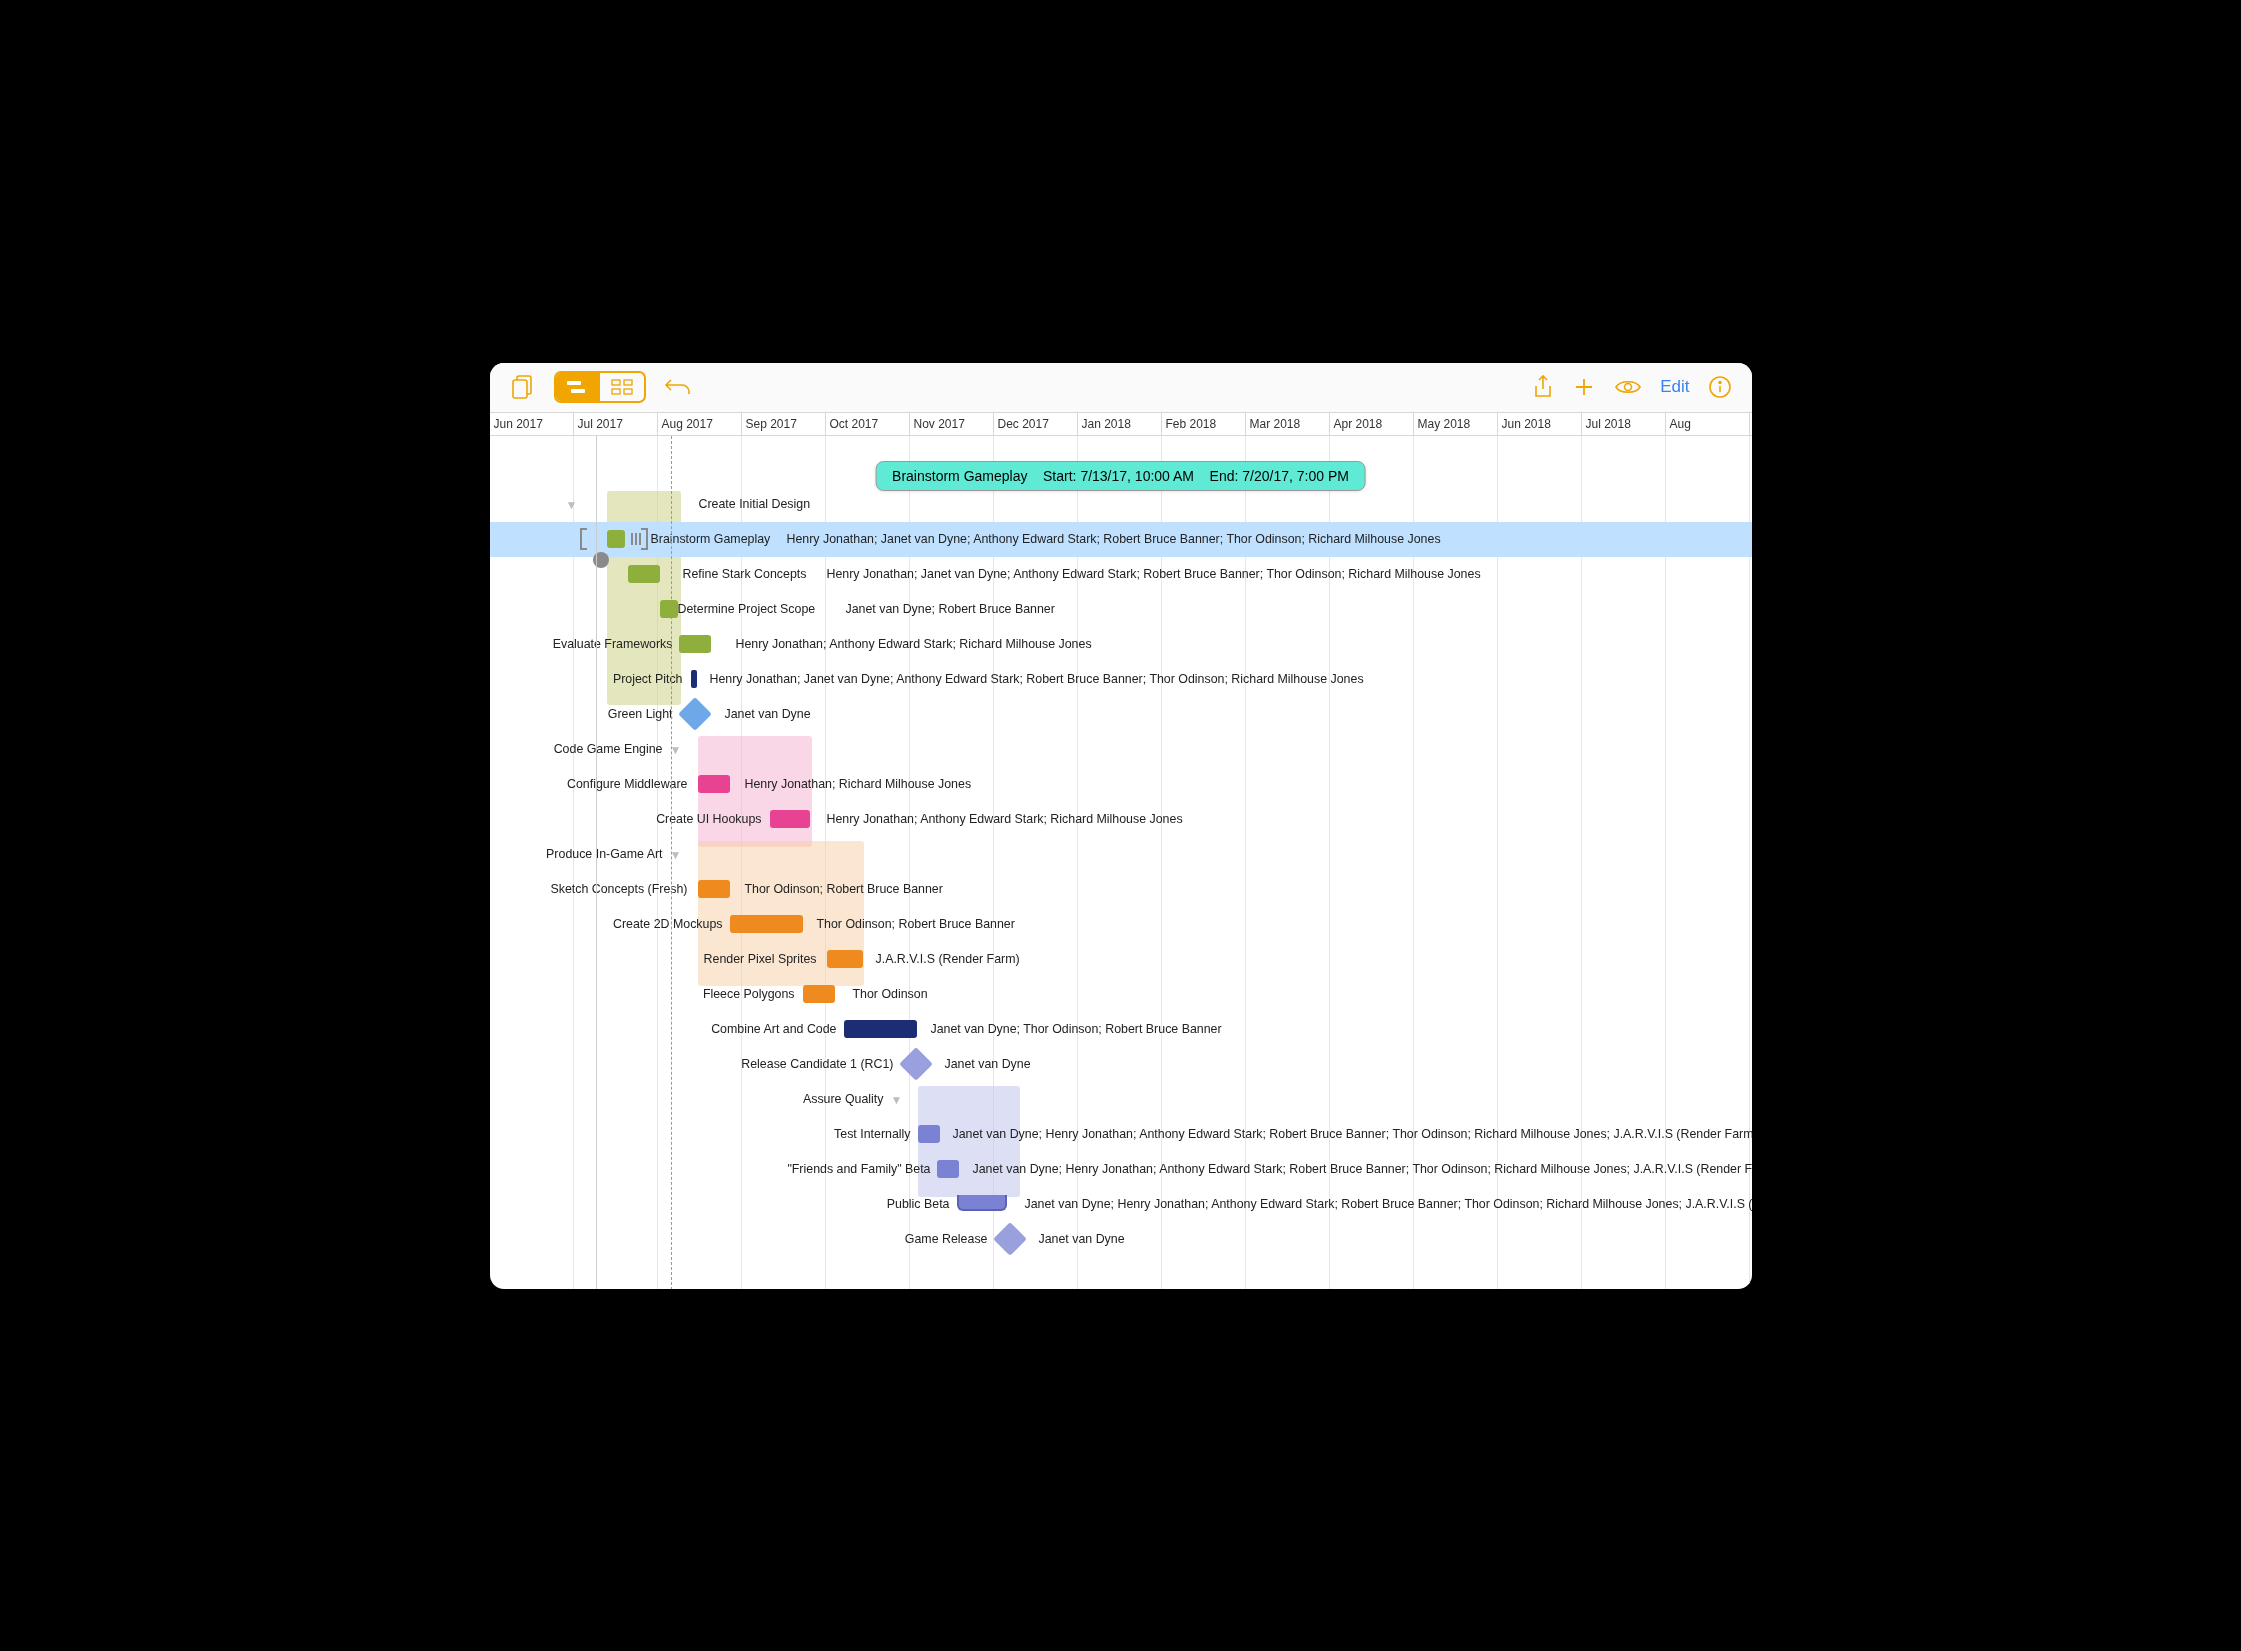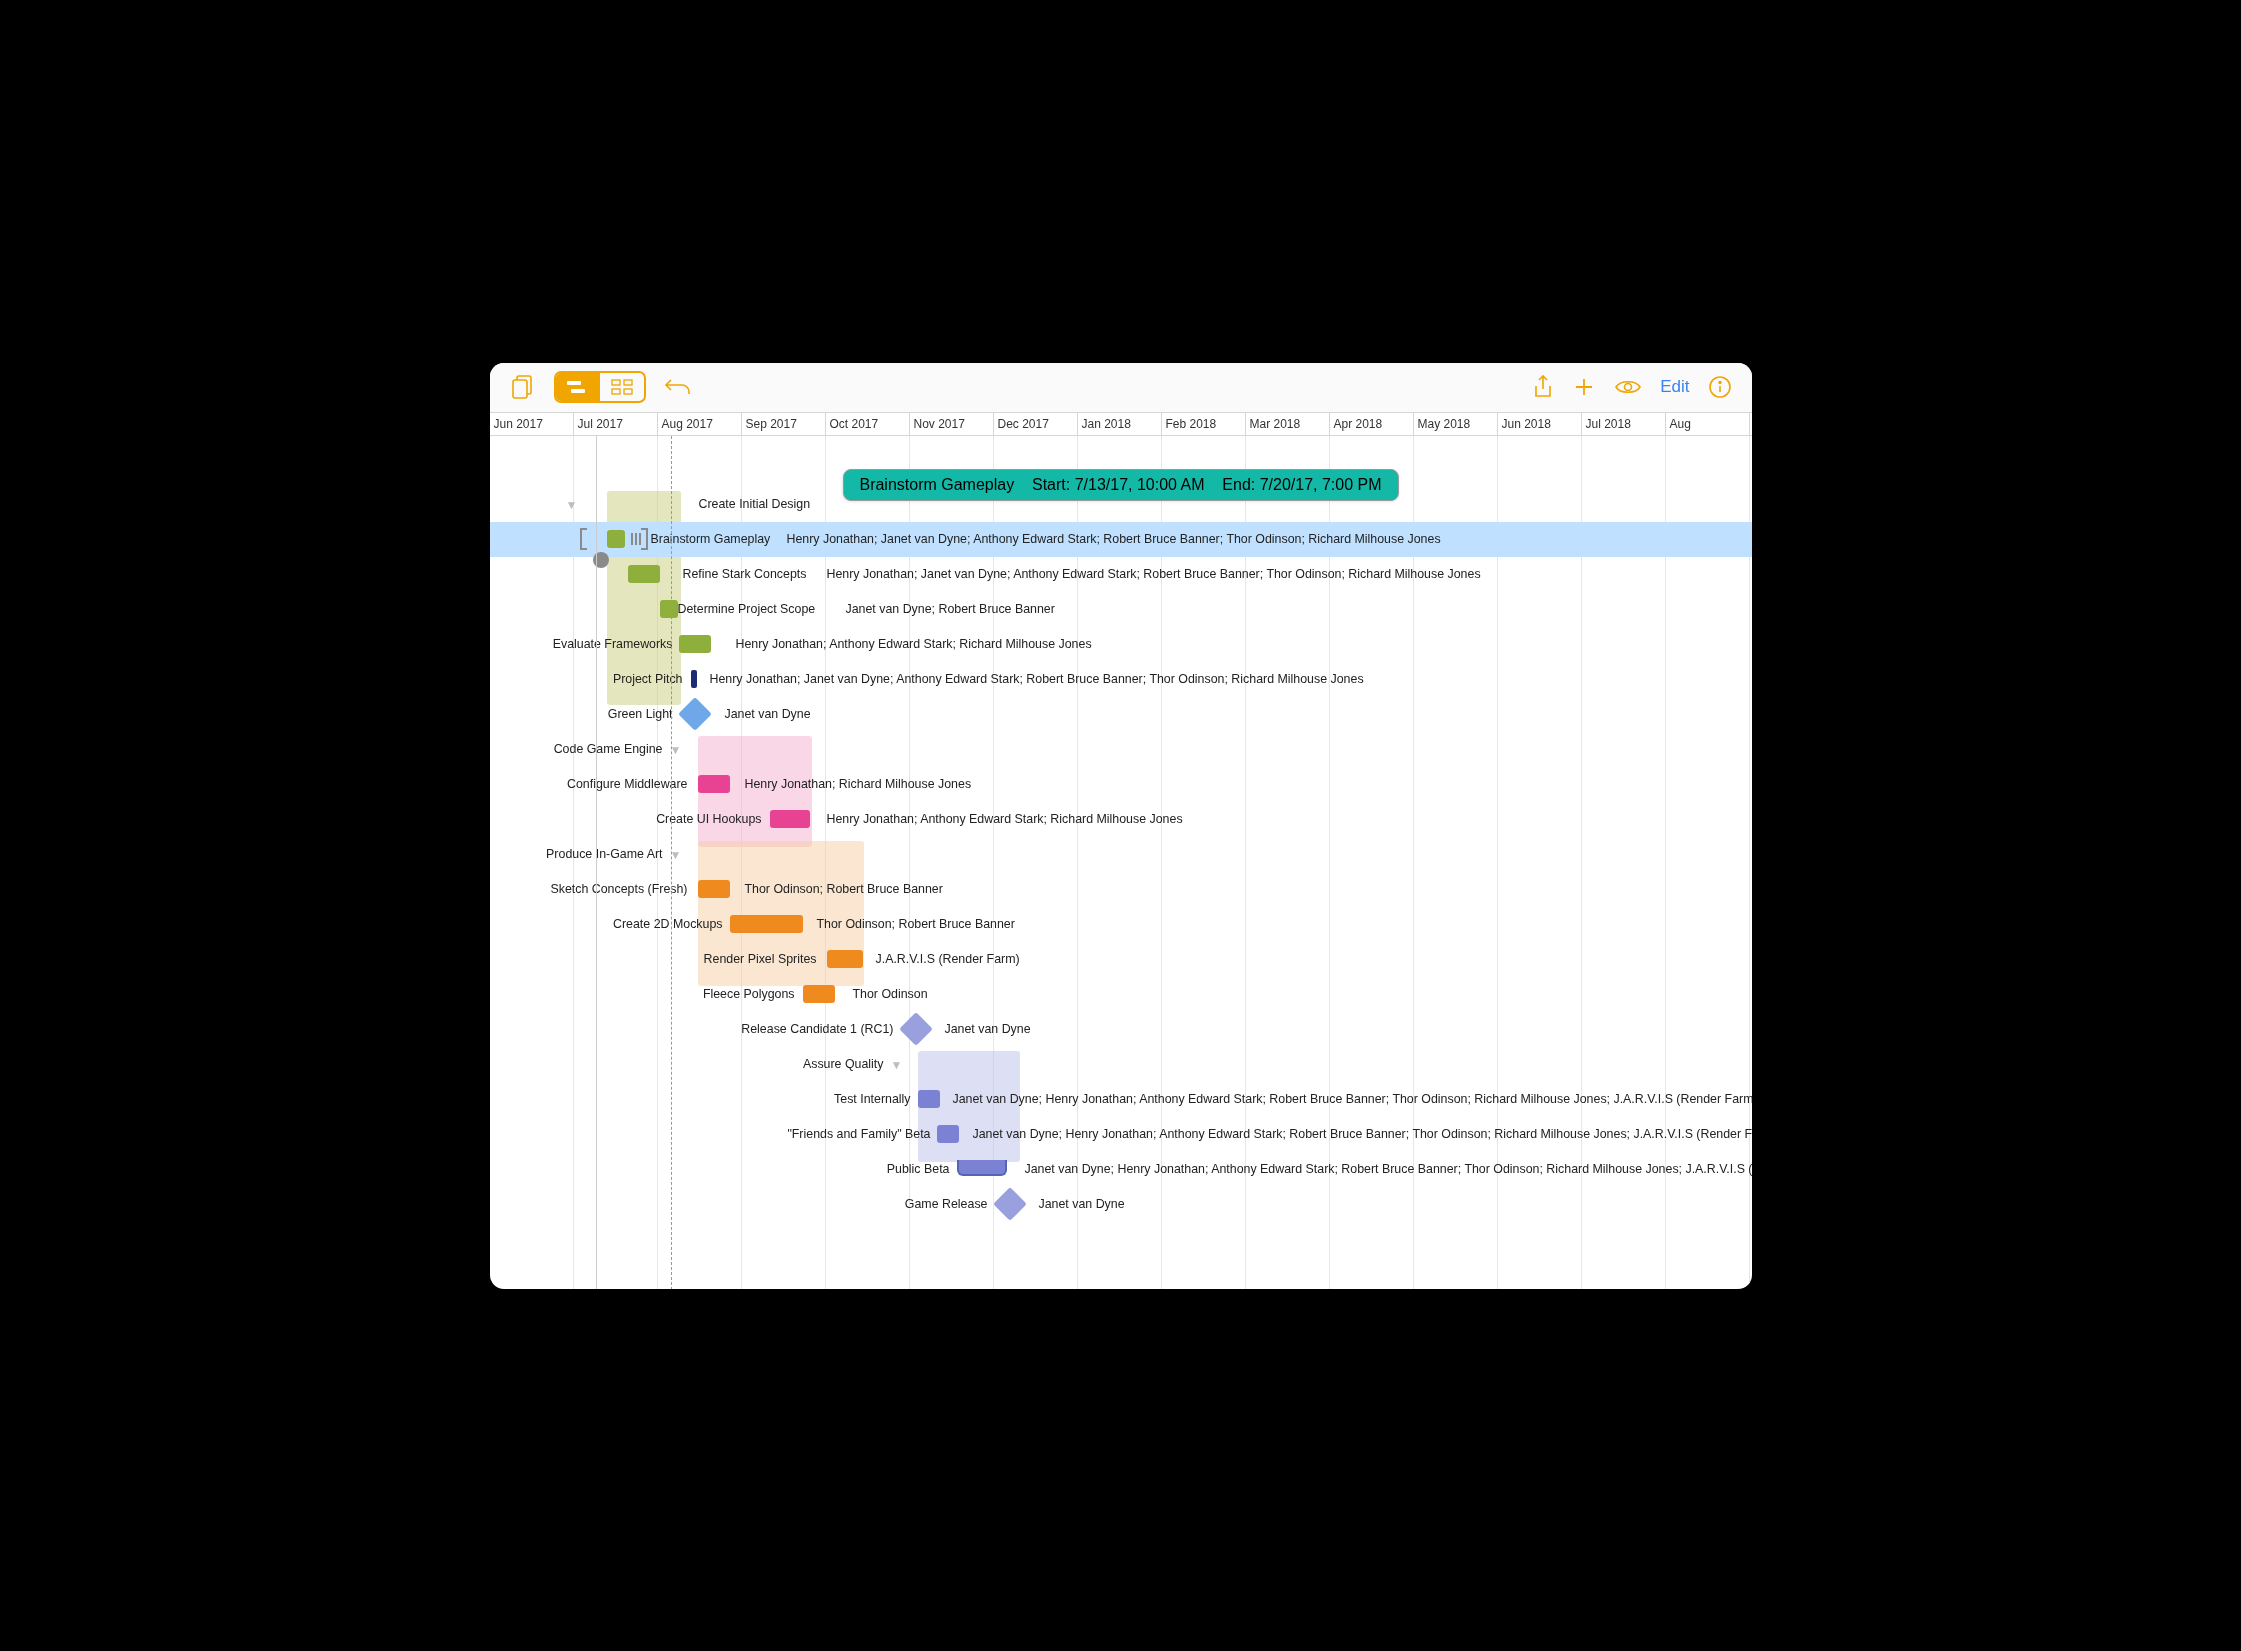--- a/index.html
+++ b/index.html
@@ -20,21 +20,21 @@
 .gcol { width: 84px; flex: 0 0 84px; border-right: 1px solid #e6e6e6; }
 .rows { position: absolute; inset: 0; }
 .row { height: 35px; position: relative; }
 .row.selected { background: #bfe1ff; }
 .bar { position: absolute; height: 18px; top: 8px; border-radius: 3px; }
 .group-bar { position: absolute; top: 4px; height: 100%; opacity: 0.5; border-radius: 3px; }
 .milestone { position: absolute; width: 24px; height: 24px; top: 5px; transform: rotate(45deg); border-radius: 3px; }
 .label-right { position: absolute; top: 10px; white-space: nowrap; font-size: 12.4px; color: #222; }
 .label-left { position: absolute; top: 10px; white-space: nowrap; font-size: 12.4px; color: #222; text-align: right; }
 .disclosure { position: absolute; top: 11px; color: #bdbdbd; font-size: 12px; }
-.tooltip { position: absolute; top: 25px; left: 50%; transform: translateX(-50%); background: #14b8a6; border: 1px solid #999; border-radius: 8px; padding: 6px 16px; font-size: 16px; white-space: nowrap; z-index: 20; box-shadow: 0 1px 3px rgba(0,0,0,.1); margin-top: 8px; }
+.tooltip { position: absolute; top: 25px; left: 50%; transform: translateX(-50%); background: #5eead4; border: 1px solid #999; border-radius: 8px; padding: 6px 16px; font-size: 14px; white-space: nowrap; z-index: 20; box-shadow: 0 1px 3px rgba(0,0,0,.1); }
 .today-line { position: absolute; top: 0; bottom: 0; border-left: 1.5px dashed #999; z-index: 3; }
 .constraint-line { position: absolute; top: 0; bottom: 0; border-left: 1px solid #ccc; z-index: 2; }
 .sel-knob { position: absolute; width: 16px; height: 16px; background: #8a8a8a; border-radius: 50%; top: 30px; }
 .sel-bracket { position: absolute; top: 6px; height: 22px; border: 2px solid #8a8a8a; width: 7px; }
 .sel-bracket.l { border-right: none; }
 .sel-bracket.r { border-left: none; }
 .sel-grip { position: absolute; top: 10px; width: 14px; height: 14px; display:flex; gap:2px; align-items:center; justify-content:center;}
 .sel-grip span{width:2px;height:12px;background:#8a8a8a;}
 </style>
 </head>
@@ -238,20 +238,25 @@
         <span class="label-left" style="right:calc(100% - 327px);">Render Pixel Sprites</span>
         <span class="label-right" style="left:386px;">J.A.R.V.I.S (Render Farm)</span>
       </div>
 
       <div class="row">
         <div class="bar" style="left:313px;width:32px;background:#ee8a1e;"></div>
         <span class="label-left" style="right:calc(100% - 305px);">Fleece Polygons</span>
         <span class="label-right" style="left:363px;">Thor Odinson</span>
       </div>
 
+      <div class="row">
+        <div class="bar" style="left:354px;width:73px;background:#1c2d73;"></div>
+        <span class="label-left" style="right:calc(100% - 347px);">Combine Art and Code</span>
+        <span class="label-right" style="left:441px;">Janet van Dyne; Thor Odinson; Robert Bruce Banner</span>
+      </div>
 
       <div class="row">
         <div class="milestone" style="left:414px;background:#9aa0de;"></div>
         <span class="label-left" style="right:calc(100% - 404px);">Release Candidate 1 (RC1)</span>
         <span class="label-right" style="left:455px;">Janet van Dyne</span>
       </div>
 
       <div class="row">
         <div class="group-bar" style="left:428px;width:102px;height:111px;background:#bcc1e9;"></div>
         <span class="label-left" style="right:calc(100% - 394px);">Assure Quality</span>

